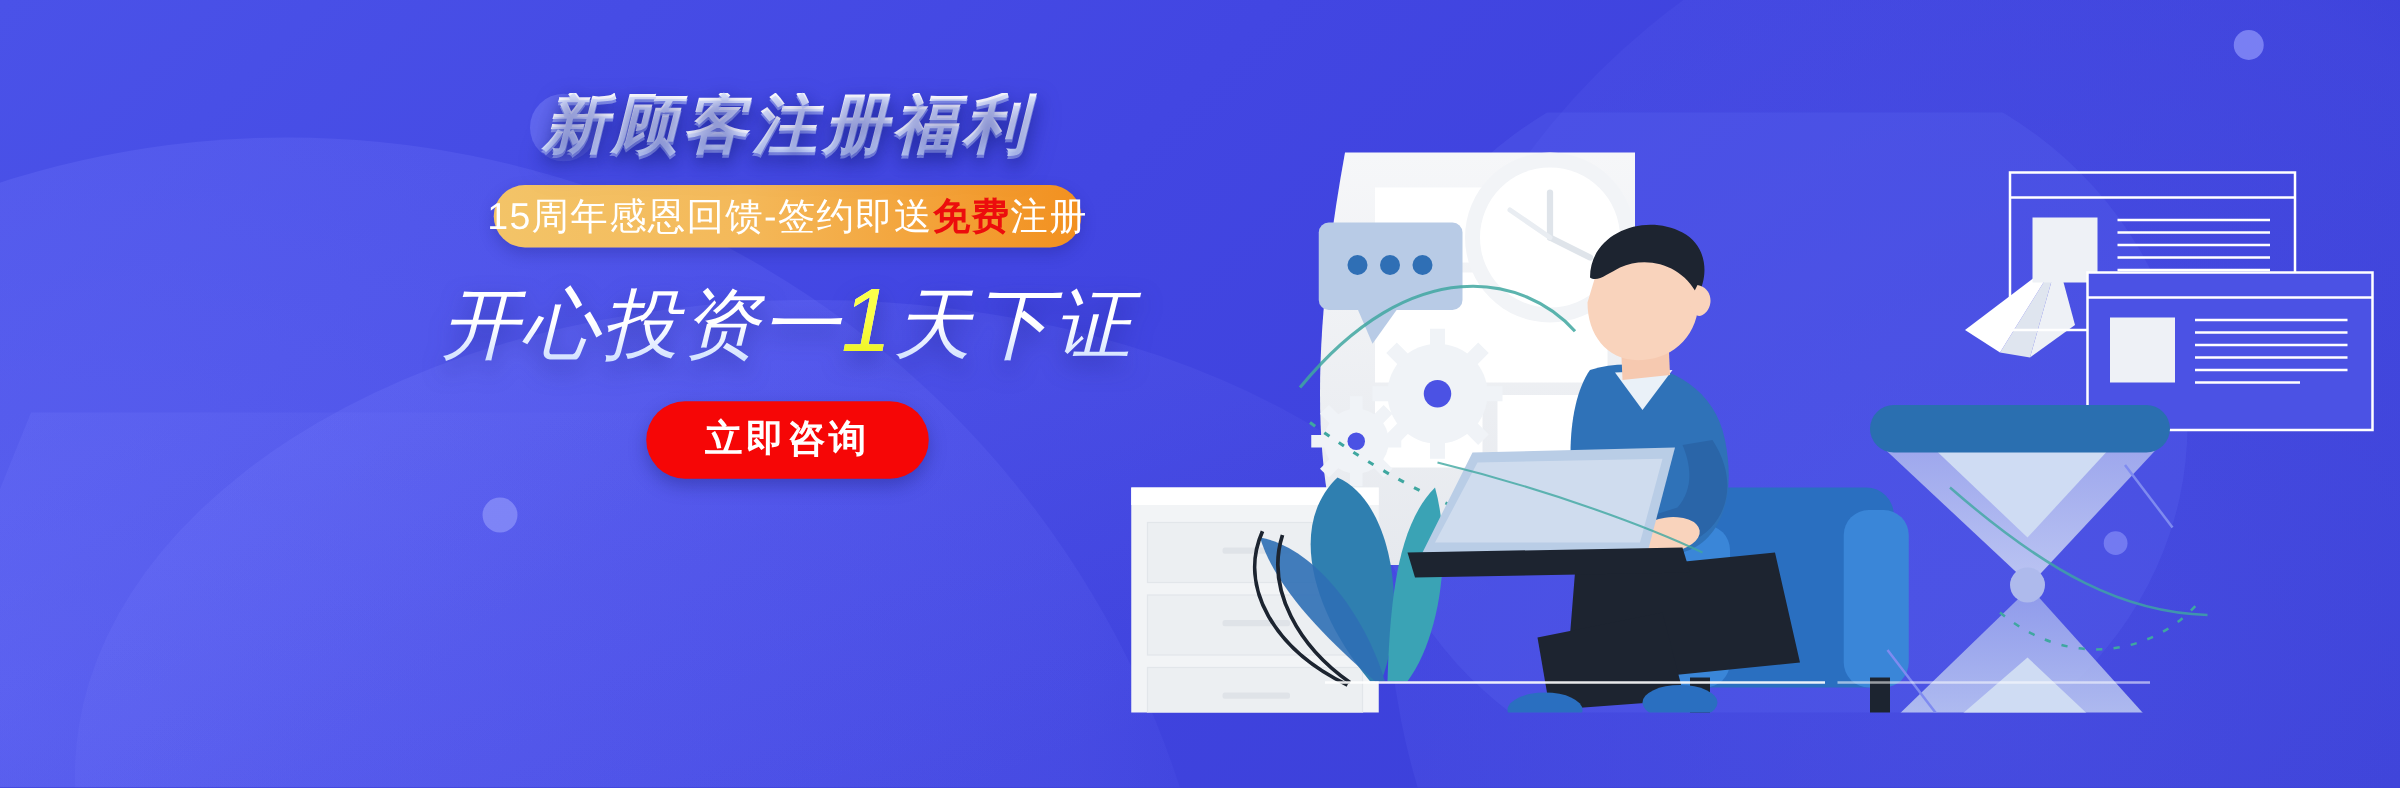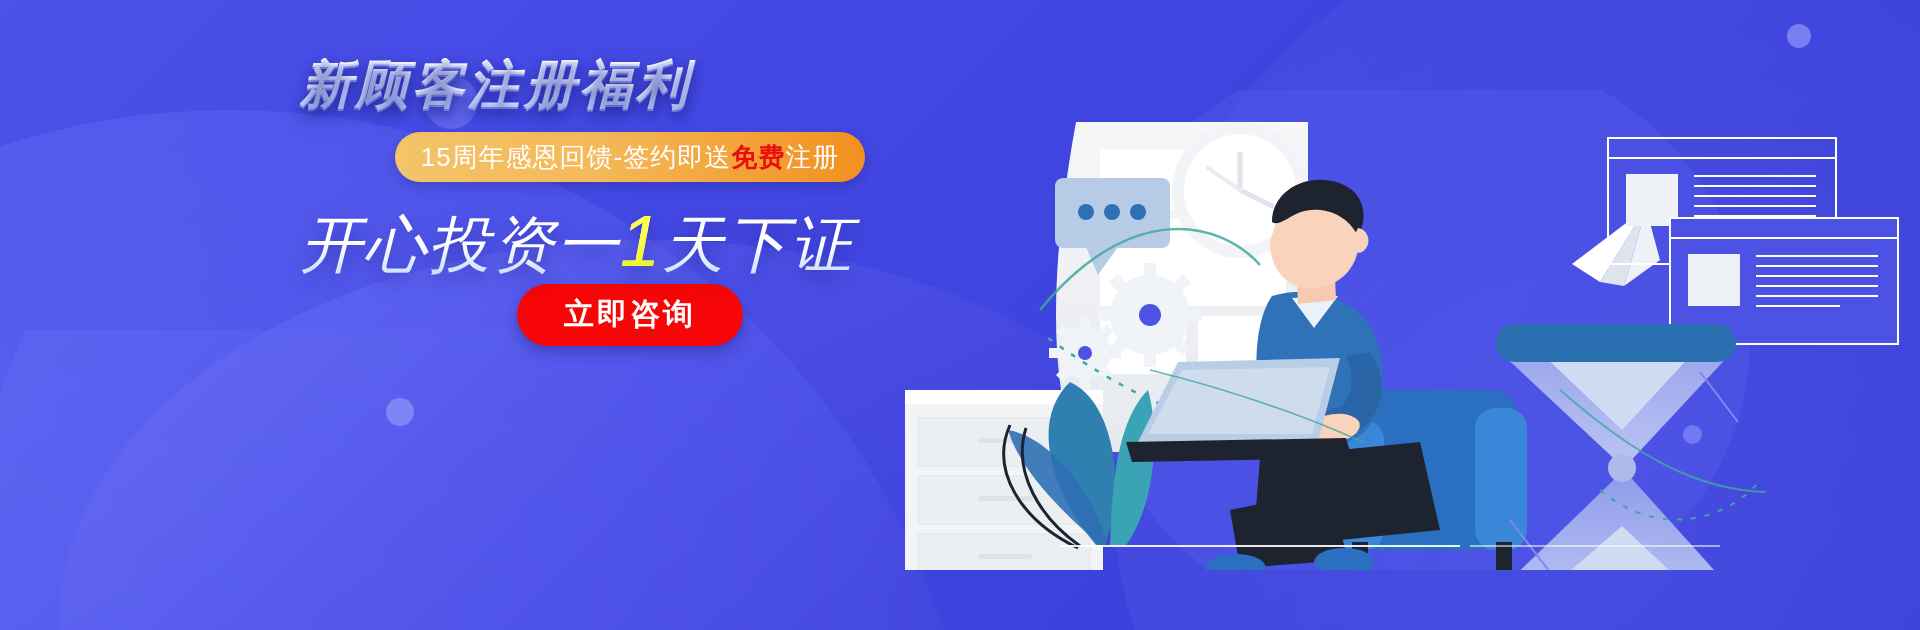--- a/index.html
+++ b/index.html
@@ -37,21 +37,21 @@
   .d1{left:424px;top:75px;width:54px;height:54px;background:rgba(118,126,246,.55);}
   .d2{left:386px;top:398px;width:28px;height:28px;}
   .d3{left:1787px;top:24px;width:24px;height:24px;}
   .d4;
   .d5{left:1598px;top:172px;width:15px;height:15px;background:rgba(150,157,250,.8);}
   .d6{left:1683px;top:425px;width:19px;height:19px;background:rgba(140,147,248,.8);}
   .ground-line{position:absolute;left:1060px;top:545px;width:400px;height:2px;background:rgba(255,255,255,.9);}
   .ground-line2{position:absolute;left:1470px;top:545px;width:250px;height:2px;background:rgba(255,255,255,.55);}
 
   
-  .copy{position:absolute;left:300px;top:40px;width:660px;text-align:left;}
+  .copy{position:absolute;left:300px;top:56px;width:660px;text-align:center;}
   .headline-1{
     font-size:52px;font-weight:bold;font-style:italic;letter-spacing:4px;
     color:#ffffff;line-height:1.0;margin-top:18px;
     text-shadow:0 6px 10px rgba(30,38,150,.55), 0 2px 0 rgba(200,215,255,.55);
     background:linear-gradient(180deg,#ffffff 55%,#cfe0ff 100%);
     -webkit-background-clip:text;background-clip:text;color:transparent;
     filter:drop-shadow(0 6px 8px rgba(28,34,140,.5));
   }
   .headline-2{
     font-size:98px;font-weight:bold;font-style:italic;letter-spacing:2px;
@@ -59,36 +59,36 @@
     background:linear-gradient(180deg,#ffffff 48%,#c3d7ff 100%);
     -webkit-background-clip:text;background-clip:text;color:transparent;
     filter:drop-shadow(0 10px 10px rgba(25,30,130,.55));
   }
   .pill{
     margin:22px auto 0;width:470px;height:50px;border-radius:25px;
     background:linear-gradient(90deg,#f3c468 0%,#f4b95a 42%,#f2901f 100%);
     display:flex;align-items:center;justify-content:center;
     box-shadow:0 5px 12px rgba(25,30,120,.28);
   }
-  .pill-text{font-size:26px;color:#ffffff;letter-spacing:1px;white-space:nowrap;}
+  .pill-text{font-size:30px;color:#ffffff;letter-spacing:1px;white-space:nowrap;}
   .pill-hot{color:#ec0d0d;font-weight:bold;}
   .headline-3{
     font-size:62px;font-weight:normal;font-style:italic;letter-spacing:2px;
     margin-top:22px;line-height:1.05;
     background:linear-gradient(180deg,#ffffff 50%,#c6d9ff 100%);
     -webkit-background-clip:text;background-clip:text;color:transparent;
     filter:drop-shadow(0 8px 9px rgba(25,30,130,.5));
   }
   .hl3-num{
     background:linear-gradient(180deg,#fbff4a 45%,#e9ef16 100%);
     -webkit-background-clip:text;background-clip:text;color:transparent;
     font-size:72px;
   }
   .cta{
-    margin:4px auto 0;width:226px;height:62px;border-radius:31px;
+    margin:25px auto 0;width:226px;height:62px;border-radius:31px;
     background:#f60606;display:flex;align-items:center;justify-content:center;
     cursor:pointer;box-shadow:0 6px 14px rgba(20,25,110,.35);
   }
   .cta-text{color:#fff;font-size:30px;font-weight:bold;letter-spacing:3px;}
 
   
   .illus{position:absolute;left:900px;top:90px;width:1020px;height:480px;}
 </style>
 </head>
 <body>

